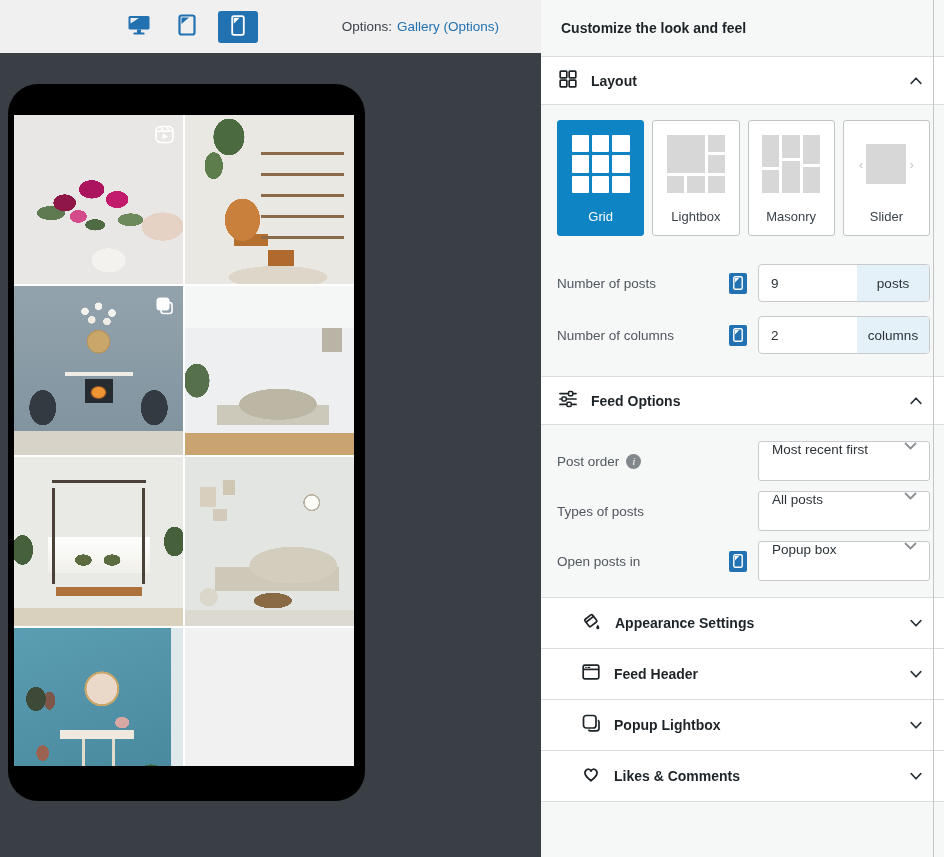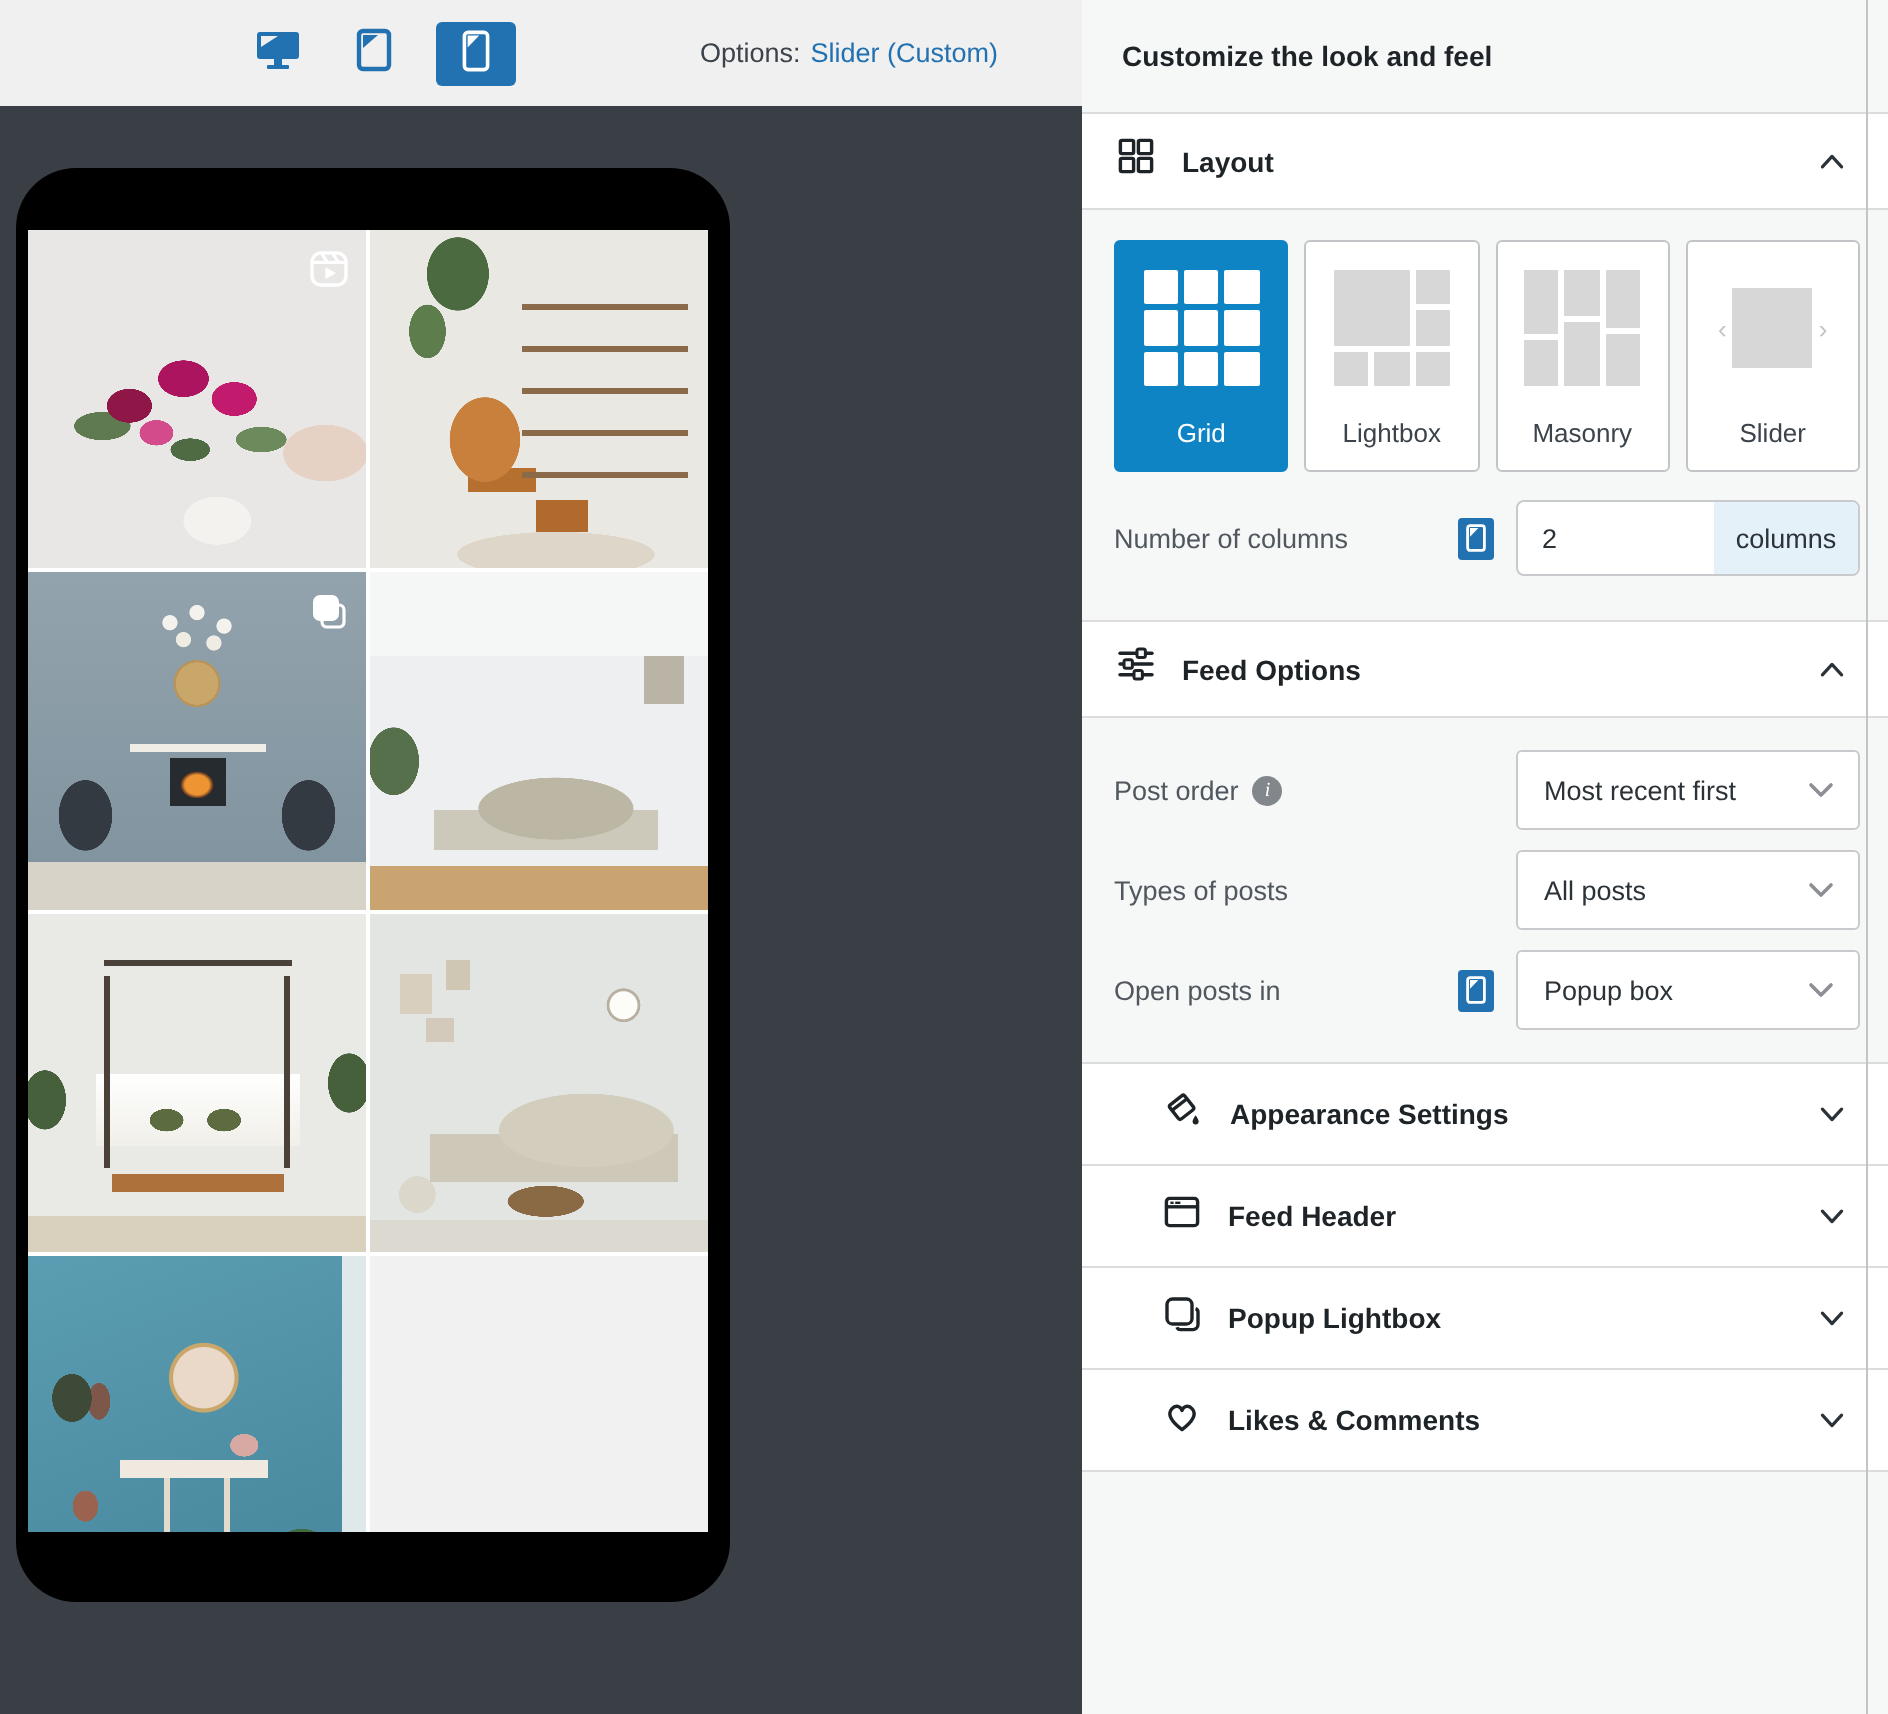--- a/index.html
+++ b/index.html
@@ -133,21 +133,21 @@
   .g-slider .ar { color:#c3c4c7; font-size:13px; line-height:1; }
 
   .field-row { display:flex; align-items:center; margin-top:14px; }
   .field-row:first-child { margin-top:0; }
   .field-label { font-size:13.5px; color:#50575e; display:flex; align-items:center; gap:7px; }
   .field-right { margin-left:auto; display:flex; align-items:center; gap:11px; }
   .device-badge { width:18px; height:21px; background:#2271b1; border-radius:2px; display:flex; align-items:center; justify-content:center; }
   .input-group { width:172px; height:38px; background:#fff; border:1px solid #c9cacd; border-radius:4px; display:flex; overflow:hidden; }
   .input-group input { flex:1; min-width:0; border:none; outline:none; padding:0 0 0 12px; font-size:13.5px; color:#2c3338; font-family:inherit; background:transparent; }
   .suffix { width:72px; background:#e5f1f8; display:flex; align-items:center; justify-content:center; font-size:13.5px; color:#2c3338; }
-  .selectbox { width:172px; height:40px; background:#fff; border:1px solid #c9cacd; border-radius:3px; display:flex; align-items:center; padding:0 12px 0 13px; cursor:pointer; }
+  .selectbox { width:172px; height:40px; background:#fff; border:1px solid #c9cacd; border-radius:3px; display:flex; align-items:flex-start; padding:0 12px 0 13px; cursor:pointer; }
   .selectbox .sel-text { font-size:13.5px; color:#2c3338; }
   .selectbox .caret { margin-left:auto; display:flex; }
   .fo-row { margin-top:10px; }
   .fo-row:first-child { margin-top:0; }
 
   .info-dot { width:15px; height:15px; border-radius:50%; background:#82878c; color:#fff; font-size:10px; font-style:italic; font-family:"Liberation Serif", serif; display:inline-flex; align-items:center; justify-content:center; }
   .scroll-line { position:absolute; top:0; bottom:0; right:10px; width:1px; background:#c3c4c7; }
 </style>
 </head>
 <body>
@@ -179,21 +179,21 @@
           <span>
             <svg width="14" height="21" viewBox="0 0 14 21">
                 <rect x="1.2" y="1.2" width="11.6" height="18.6" rx="1.8" fill="none" stroke="#ffffff" stroke-width="1.8"></rect>
                 <polygon points="2.8,2.8 8.6,2.8 2.8,8.8" fill="#ffffff"></polygon>
               </svg>
           </span>
         </button>
       </div>
       <div class="template-info">
         <span class="template-label">Options:</span>
-        <a class="template-value">Slider (Custom)</a>
+        <a class="template-value">Gallery (Options)</a>
       </div>
     </div>
 
     <div class="preview">
       <div class="phone">
         <div class="screen">
           <div class="grid">
             <div class="post p1">
               <span class="badge">
                 <svg width="21" height="21" viewBox="0 0 21 21">
@@ -294,20 +294,35 @@
         <div class="card">
           <div class="glyph g-slider">
               <span class="ar">‹</span>
               <span class="sq"></span>
               <span class="ar">›</span>
             </div>
           <span class="card-label">Slider</span>
         </div>
       </div>
 
+      <div class="field-row" style="margin-top:28px;">
+        <span class="field-label">Number of posts</span>
+        <span class="field-right">
+          <span class="device-badge">
+            <svg width="10" height="14" viewBox="0 0 10 14">
+                <rect x="0.8" y="0.8" width="8.4" height="12.4" rx="1.3" fill="none" stroke="#fff" stroke-width="1.4"></rect>
+                <polygon points="2,2 6.2,2 2,6.4" fill="#fff"></polygon>
+              </svg>
+          </span>
+          <span class="input-group">
+            <input value="9" style="">
+            <span class="suffix">posts</span>
+          </span>
+        </span>
+      </div>
 
       <div class="field-row">
         <span class="field-label">Number of columns</span>
         <span class="field-right">
           <span class="device-badge">
             <svg width="10" height="14" viewBox="0 0 10 14">
                 <rect x="0.8" y="0.8" width="8.4" height="12.4" rx="1.3" fill="none" stroke="#fff" stroke-width="1.4"></rect>
                 <polygon points="2,2 6.2,2 2,6.4" fill="#fff"></polygon>
               </svg>
           </span>

